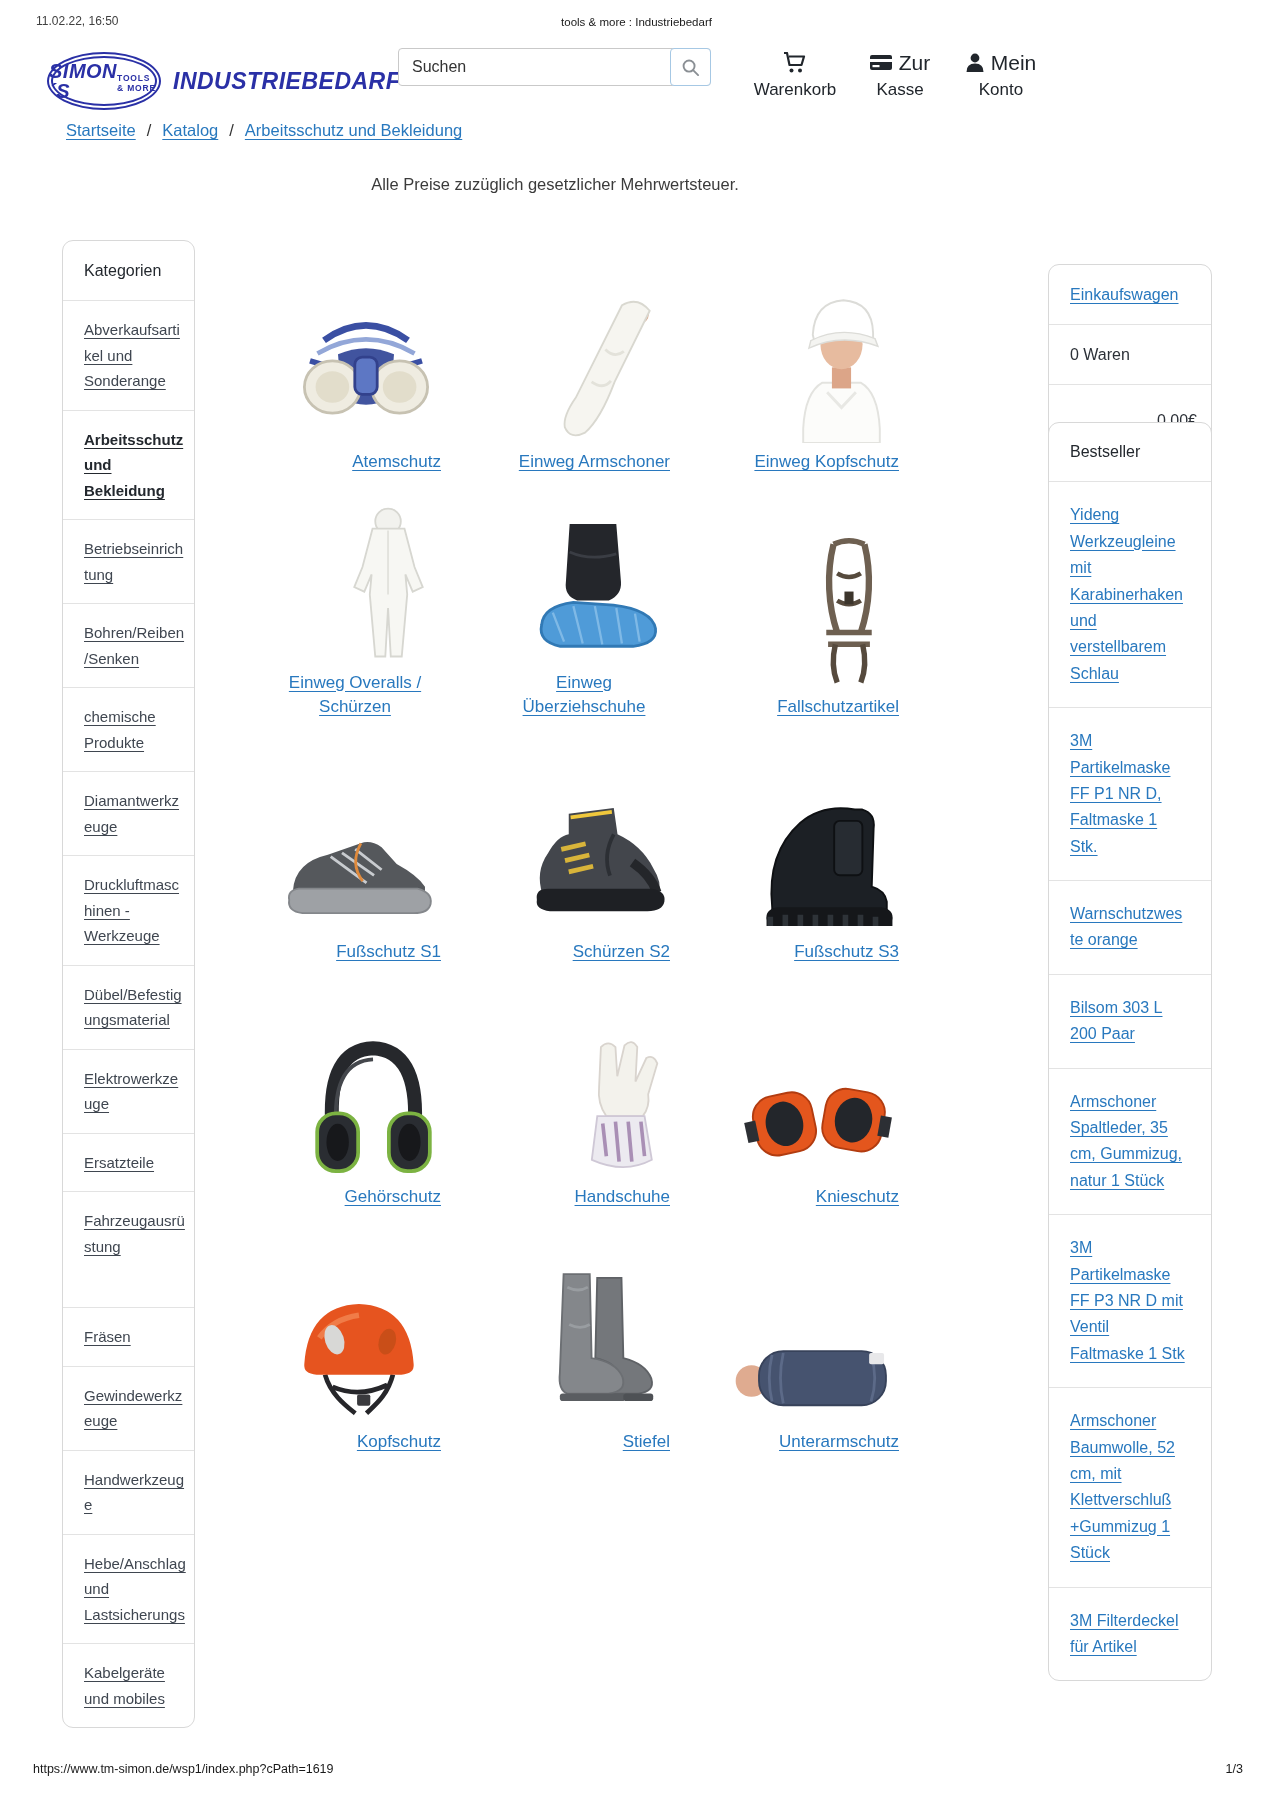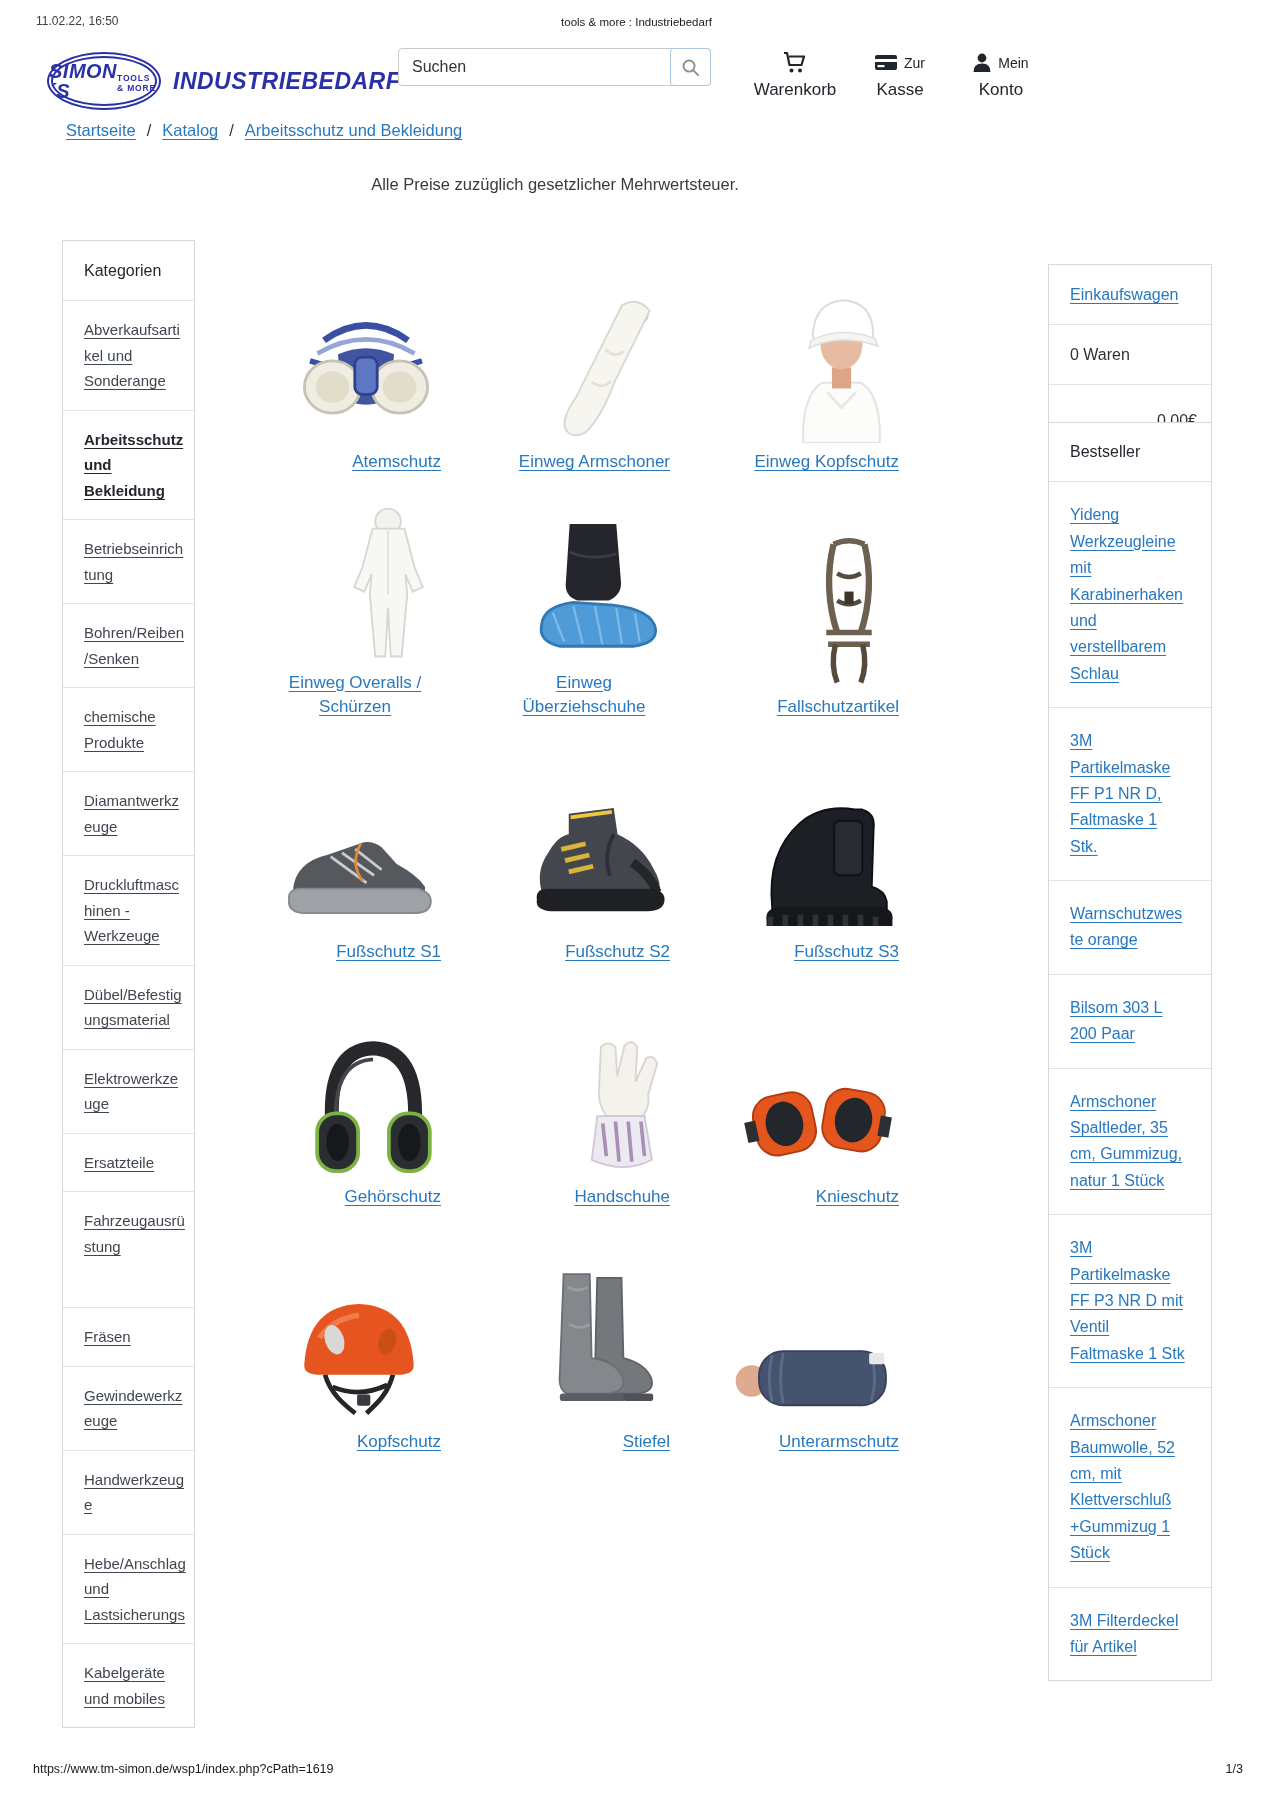--- a/index.html
+++ b/index.html
@@ -24,36 +24,36 @@
   
   .search-wrap { position: absolute; left: 398px; top: 48px; width: 313px; height: 47px; }
   .search-input { width: 100%; height: 38px; border: 1px solid #c9c9c9; border-radius: 4px; padding: 0 48px 0 13px;
                   font-size: 16px; color: #333; font-family: inherit; outline: none; }
   .search-input::placeholder { color: #333; opacity: 1; }
   .search-btn { position: absolute; right: 0; top: 0; width: 41px; height: 38px; background: #fff;
                 border: 1px solid #a6c8e4; border-radius: 4px; cursor: pointer; display: flex; align-items: center; justify-content: center; }
 
   
   .hnav { position: absolute; top: 50px; text-align: center; color: #21262c; font-size: 17px; cursor: pointer; }
-  .hnav .l1 { display: flex; align-items: center; justify-content: center; gap: 7px; height: 25px; font-size: 14px; }
+  .hnav .l1 { display: flex; align-items: center; justify-content: center; gap: 7px; height: 25px; font-size: 21px; }
   .hnav .l2 { margin-top: 5px; }
   .nav-cart  { left: 742px; width: 106px; }
   .nav-kasse { left: 856px; width: 88px; }
   .nav-konto { left: 950px; width: 102px; }
   .hicon { fill: #21262c; }
 
   
   .breadcrumb { position: absolute; left: 66px; top: 121px; font-size: 16.5px; display: flex; gap: 11px; align-items: center; }
   a.blue, .breadcrumb a { color: #2878be; text-decoration: underline; text-underline-offset: 3px; cursor: pointer; }
   .sep { color: #333; }
 
   .notice { position: absolute; left: 230px; top: 175px; width: 650px; text-align: center; font-size: 16.5px; color: #3b3b3b; }
 
   
-  .panel { position: absolute; background: #fff; border: 1px solid #d8d8d8; border-radius: 0; }
+  .panel { position: absolute; background: #fff; border: 1px solid #d8d8d8; border-radius: 11px; }
   .panel .cell { border-top: 1px solid #e3e3e3; }
   .panel .cell:first-child { border-top: none; }
 
   
   #cat-panel { left: 62px; top: 240px; width: 133px; font-size: 15px; }
   #cat-panel .cell { padding: 16px 8px 16px 21px; line-height: 1.7; }
   .cat-title { font-size: 16px; color: #23282e; }
   #cat-panel a { color: #3f4650; text-decoration: underline; text-underline-offset: 3px; overflow-wrap: anywhere; word-break: break-word; cursor: pointer; }
   #cat-panel .active a { font-weight: 700; color: #23282e; }
   .pad-extra { padding-bottom: 48px !important; }
@@ -265,21 +265,21 @@
       <div class="prod-img">
         <svg width="150" height="127" viewBox="0 0 160 135">
           <path d="M52,8 L100,2 L104,30 Q130,42 142,66 Q152,82 148,94 L24,94 Q16,70 30,50 Q40,32 52,30 Z" fill="#43464c"></path>
           <path d="M54,12 L98,6" stroke="#f0c83c" stroke-width="4"></path>
           <path d="M44,46 L70,40 M48,58 L74,52 M52,70 L78,64" stroke="#d8b43a" stroke-width="5"></path>
           <path d="M100,30 Q88,52 96,74" fill="none" stroke="#2c2f34" stroke-width="4"></path>
           <path d="M120,60 Q140,74 146,92" fill="none" stroke="#24262a" stroke-width="10"></path>
           <path d="M18,100 Q16,88 30,88 L140,88 Q156,90 154,102 Q152,112 136,112 L32,112 Q16,110 18,100 Z" fill="#1e2024"></path>
         </svg>
       </div>
-      <a class="plink blue">Fußschutz S2</a>
+      <a class="plink blue">Schürzen S2</a>
     </div>
 
     <div class="prod">
       <div class="prod-img">
         <svg width="155" height="137" viewBox="0 0 165 145">
           <path d="M30,118 Q24,60 60,28 Q84,8 118,14 L126,14 Q140,18 138,34 L136,96 Q150,100 152,112 L152,120 L30,120 Z" fill="#1c2025" stroke="#0e1013" stroke-width="2"></path>
           <rect x="96" y="26" width="30" height="58" rx="6" fill="#272c32" stroke="#0e1013" stroke-width="2"></rect>
           <path d="M24,132 Q22,120 36,118 L146,118 Q160,120 158,132 L158,138 H24 Z" fill="#15171a"></path>
           <path d="M28,138 v-10 M44,138 v-12 M60,138 v-12 M76,138 v-12 M92,138 v-12 M108,138 v-12 M124,138 v-12 M140,138 v-10" stroke="#2e3338" stroke-width="6"></path>
         </svg>

